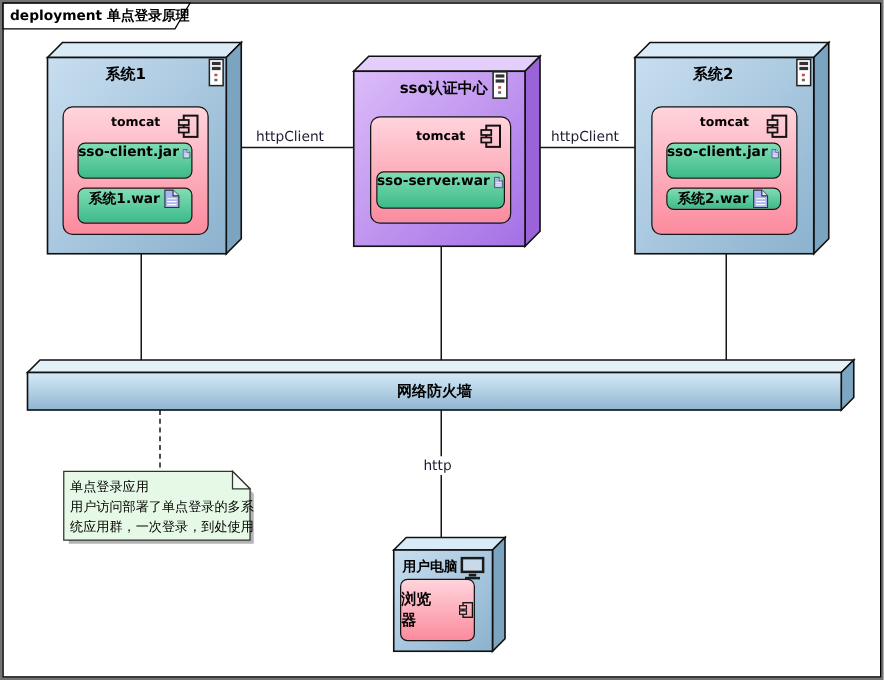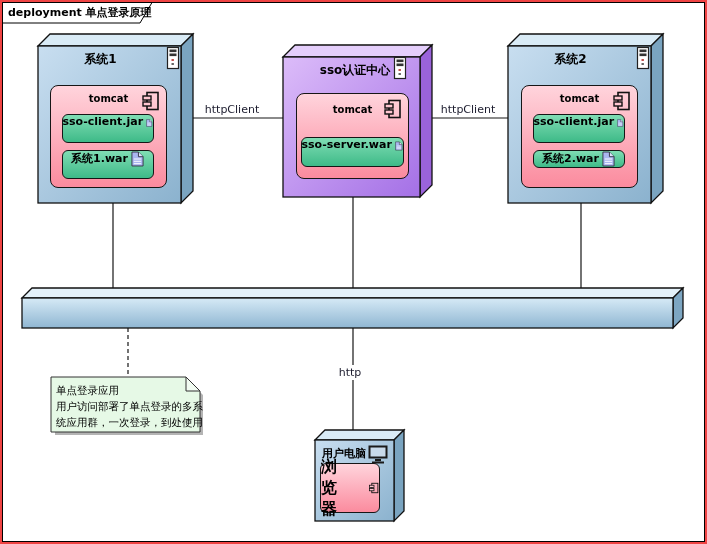--- a/index.html
+++ b/index.html
@@ -1,17 +1,17 @@
 <!DOCTYPE html>
 <html><head>
 <meta charset="utf-8">
 <style>
   html,body { margin:0; padding:0; background:#fff; }
   .stage {
-    position:relative; width:707px; height:544px; background:#ef4444;
+    position:relative; width:707px; height:544px; background:#737373;
     font-family:"DejaVu Sans","Liberation Sans",sans-serif; overflow:hidden;
   }
   .bg { position:absolute; left:0; top:0; z-index:0; }
   .lbl { position:absolute; z-index:2; color:#000; }
   .frame-title { left:8px; top:5px; font-size:11px; font-weight:bold; white-space:nowrap; }
   .node-title { font-weight:bold; font-size:12px; text-align:center; line-height:14px; }
   .conn-lbl { font-size:11px; color:#1c1c2e; text-align:center; }
   .comp-box {
     position:absolute; z-index:2; box-sizing:border-box;
     border:1.5px solid #161616; border-radius:8px;
@@ -28,21 +28,21 @@
     font-weight:bold; font-size:11px; white-space:nowrap;
   }
   .fw-label { left:22px; top:298px; width:651px; height:30px;
     display:flex; align-items:center; justify-content:center;
     font-weight:bold; font-size:12px; }
   .browser-box {
     position:absolute; z-index:2; left:320px; top:463px; width:60px; height:50px;
     box-sizing:border-box; border:1.5px solid #161616; border-radius:6px;
     background:linear-gradient(180deg,#ffd4dc 0%,#fb8b9e 100%);
     display:flex; align-items:center; justify-content:center; gap:18px;
-    font-weight:bold; font-size:16px;
+    font-weight:bold; font-size:12px;
   }
   .note-text { left:56px; top:382px; width:142px; font-size:10.5px; line-height:16px; }
   .note-text div { white-space:nowrap; }
   .http-lbl { left:328px; top:365px; width:44px; background:#fff; padding:1px 0; }
 </style>
 </head>
 <body>
 
 <div class="stage">
 
@@ -140,20 +140,21 @@
       <rect x="4" y="16.5" width="12" height="2" fill="#1a1a1a"></rect>
     </g>
   </svg>
 
   <div class="lbl frame-title">deployment 单点登录原理</div>
 
   <div class="lbl node-title" style="left:38px; top:52px; width:125px;">系统1</div>
   <div class="lbl node-title" style="left:283px; top:63px; width:144px;">sso认证中心</div>
   <div class="lbl node-title" style="left:508px; top:52px; width:125px;">系统2</div>
   <div class="lbl node-title" style="left:316px; top:447px; width:56px; font-size:11px;">用户电脑</div>
+  <div class="lbl fw-label">网络防火墙</div>
 
   <div class="comp-box" style="left:50px; top:85px; width:117px; height:103px;">
     <span class="comp-label">tomcat</span>
     <svg class="comp-icon" width="18" height="20" viewBox="0 0 18 20">
       <rect x="5" y="1.5" width="11" height="17" fill="none" stroke="#111" stroke-width="1.6"></rect>
       <rect x="1" y="5" width="8" height="4" fill="#ffc6d0" stroke="#111" stroke-width="1.4"></rect>
       <rect x="1" y="11" width="8" height="4" fill="#ffc6d0" stroke="#111" stroke-width="1.4"></rect>
     </svg>
     <div class="art-box" style="left:10.5px; top:27.5px; width:92px; height:29px;">
       <span>sso-client.jar</span>

